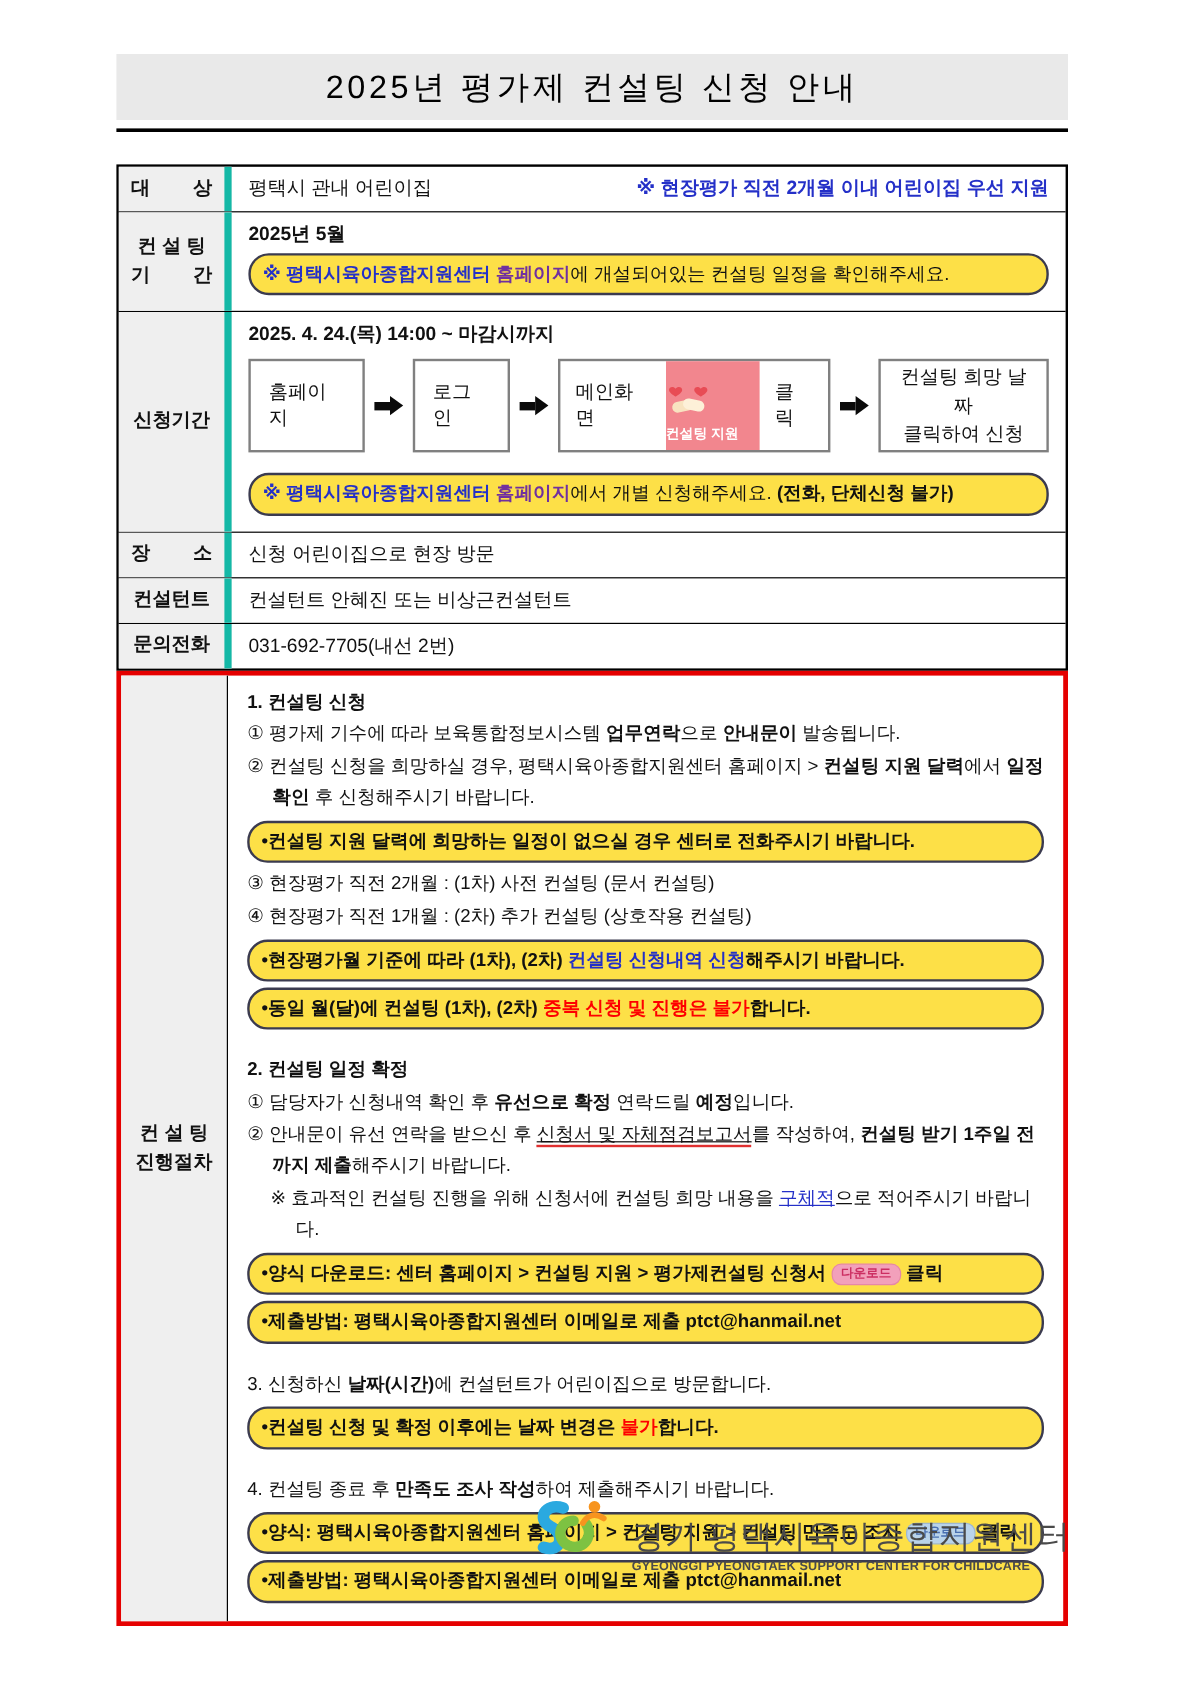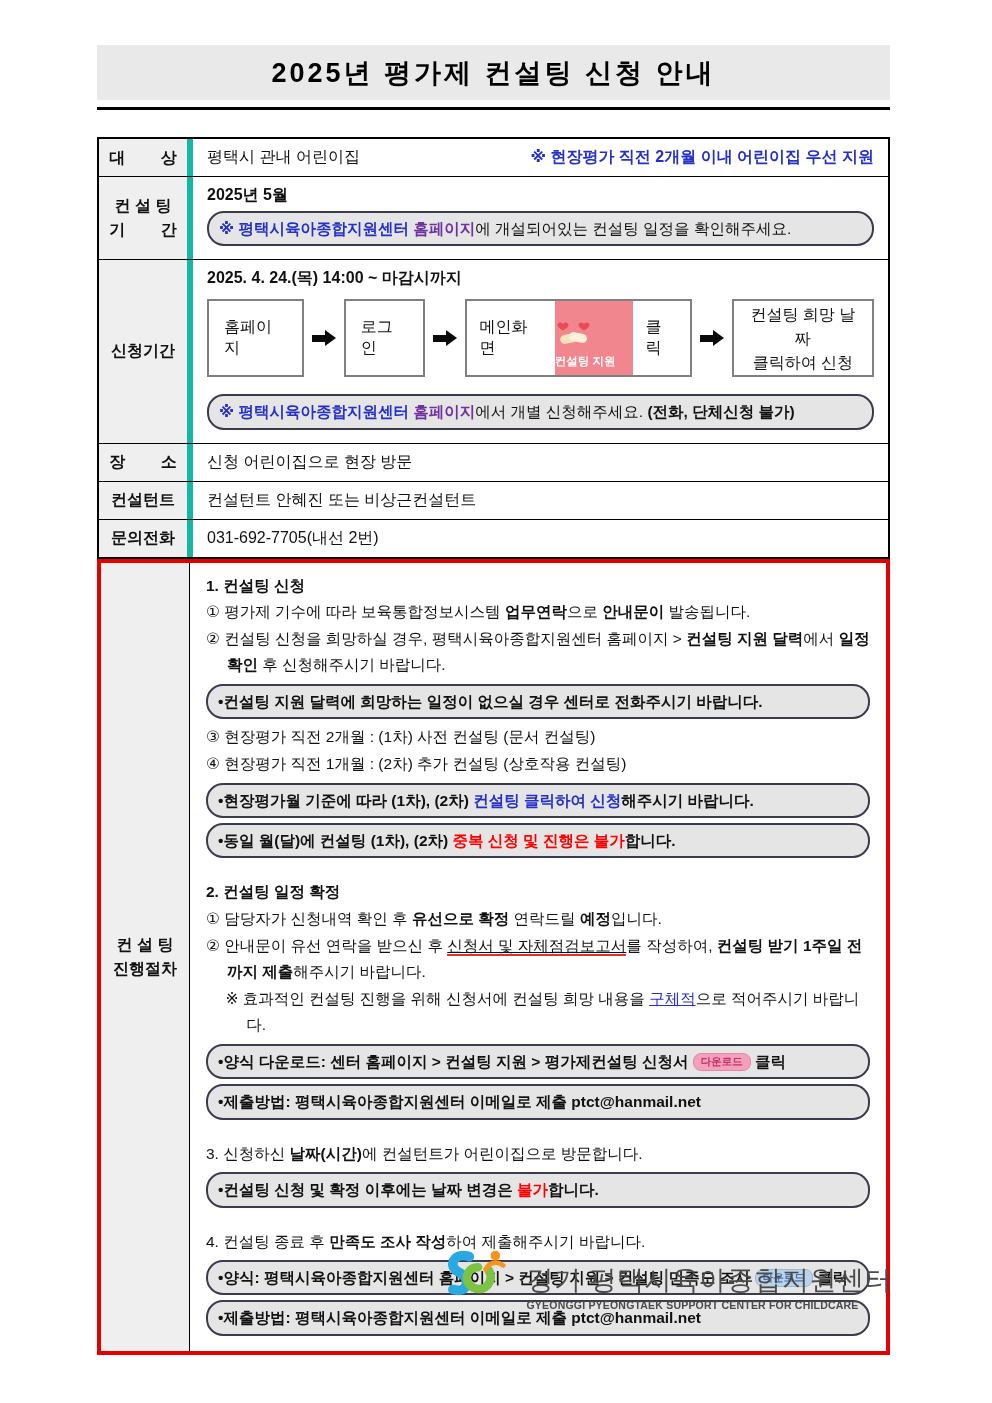--- a/index.html
+++ b/index.html
@@ -2,36 +2,36 @@
 <html><head>
 <meta charset="utf-8">
 <style>
   html,body{margin:0;padding:0;background:#ffffff;}
   body{width:992px;height:1403px;overflow:hidden;font-family:"Liberation Sans","DejaVu Sans",sans-serif;color:#111;}
   .page{position:relative;width:992px;height:1403px;}
   .content{position:absolute;left:97px;top:45px;width:793px;}
 
   
   .title-bar{background:#e9e9e9;height:55px;display:flex;align-items:center;justify-content:center;}
-  .title-bar h1{margin:0;font-size:27px;font-weight:bold;letter-spacing:3px;color:#000;}
+  .title-bar h1{margin:0;font-size:27px;font-weight:normal;letter-spacing:3px;color:#000;}
   .title-rule{border-bottom:3px solid #000;margin-top:7px;}
 
   
   .tbl{margin-top:27px;font-size:16px;}
   .rows-top{border:2px solid #000;}
   .row{display:flex;}
   .row + .row{border-top:1px solid #000;}
   .lbl{width:88px;flex-shrink:0;background:#efefef;border-right:6px solid #14b8a6;
        display:flex;flex-direction:column;align-items:center;justify-content:center;
        font-weight:bold;white-space:pre;line-height:1.5;}
   .cell{flex:1;padding:8px 14px;display:flex;flex-direction:column;justify-content:center;min-width:0;}
   .cell-line{display:flex;justify-content:space-between;align-items:flex-start;}
 
   
-  .ybox{background:#e5e5e5;border:2px solid #3b3b4f;border-radius:17px;
+  .ybox{background:#fde047;border:2px solid #3b3b4f;border-radius:17px;
         padding:4px 10px;margin:5px 0;line-height:1.5;font-size:15.5px;}
 
   
   .b{font-weight:bold;}
   .blue{color:#2430c8;}
   .purple{color:#7030a0;font-weight:bold;}
   .red{color:#fe0000;}
   .u{text-decoration:underline;}
   .rl{text-decoration:underline;border-bottom:2px solid #e03030;}
 
@@ -176,21 +176,21 @@
           <span>진행절차</span>
         </div>
         <div class="pcell">
 
           <div class="phead"><span class="b">1. 컨설팅 신청</span></div>
           <div class="pline"><span>① 평가제 기수에 따라 보육통합정보시스템 </span><span class="b">업무연락</span><span>으로 </span><span class="b">안내문이</span><span> 발송됩니다.</span></div>
           <div class="pline"><span>② 컨설팅 신청을 희망하실 경우, 평택시육아종합지원센터 홈페이지 &gt; </span><span class="b">컨설팅 지원 달력</span><span>에서 </span><span class="b">일정 확인</span><span> 후 신청해주시기 바랍니다.</span></div>
           <div class="ybox"><span class="b">•컨설팅 지원 달력에 희망하는 일정이 없으실 경우 센터로 전화주시기 바랍니다.</span></div>
           <div class="pline"><span>③ 현장평가 직전 2개월 : (1차) 사전 컨설팅 (문서 컨설팅)</span></div>
           <div class="pline"><span>④ 현장평가 직전 1개월 : (2차) 추가 컨설팅 (상호작용 컨설팅)</span></div>
-          <div class="ybox"><span class="b">•현장평가월 기준에 따라 (1차), (2차) </span><span class="blue b">컨설팅 클릭하여 신청</span><span class="b">해주시기 바랍니다.</span></div>
+          <div class="ybox"><span class="b">•현장평가월 기준에 따라 (1차), (2차) </span><span class="blue b">컨설팅 신청내역 신청</span><span class="b">해주시기 바랍니다.</span></div>
           <div class="ybox"><span class="b">•동일 월(달)에 컨설팅 (1차), (2차) </span><span class="red b">중복 신청 및 진행은 불가</span><span class="b">합니다.</span></div>
 
           <div class="sect-gap"></div>
 
           <div class="phead"><span class="b">2. 컨설팅 일정 확정</span></div>
           <div class="pline"><span>① 담당자가 신청내역 확인 후 </span><span class="b">유선으로 확정</span><span> 연락드릴 </span><span class="b">예정</span><span>입니다.</span></div>
           <div class="pline"><span>② 안내문이 유선 연락을 받으신 후 </span><span class="rl">신청서 및 자체점검보고서</span><span>를 작성하여, </span><span class="b">컨설팅 받기 1주일 전까지 제출</span><span>해주시기 바랍니다.</span></div>
           <div class="pnote"><span>※ 효과적인 컨설팅 진행을 위해 신청서에 컨설팅 희망 내용을 </span><span class="blue u">구체적</span><span>으로 적어주시기 바랍니다.</span></div>
           <div class="ybox">
             <span><span class="b">•양식 다운로드: 센터 홈페이지 &gt; 컨설팅 지원 &gt; 평가제컨설팅 신청서 </span></span><span class="dl-badge pink">다운로드</span><span><span class="b"> 클릭</span></span>

